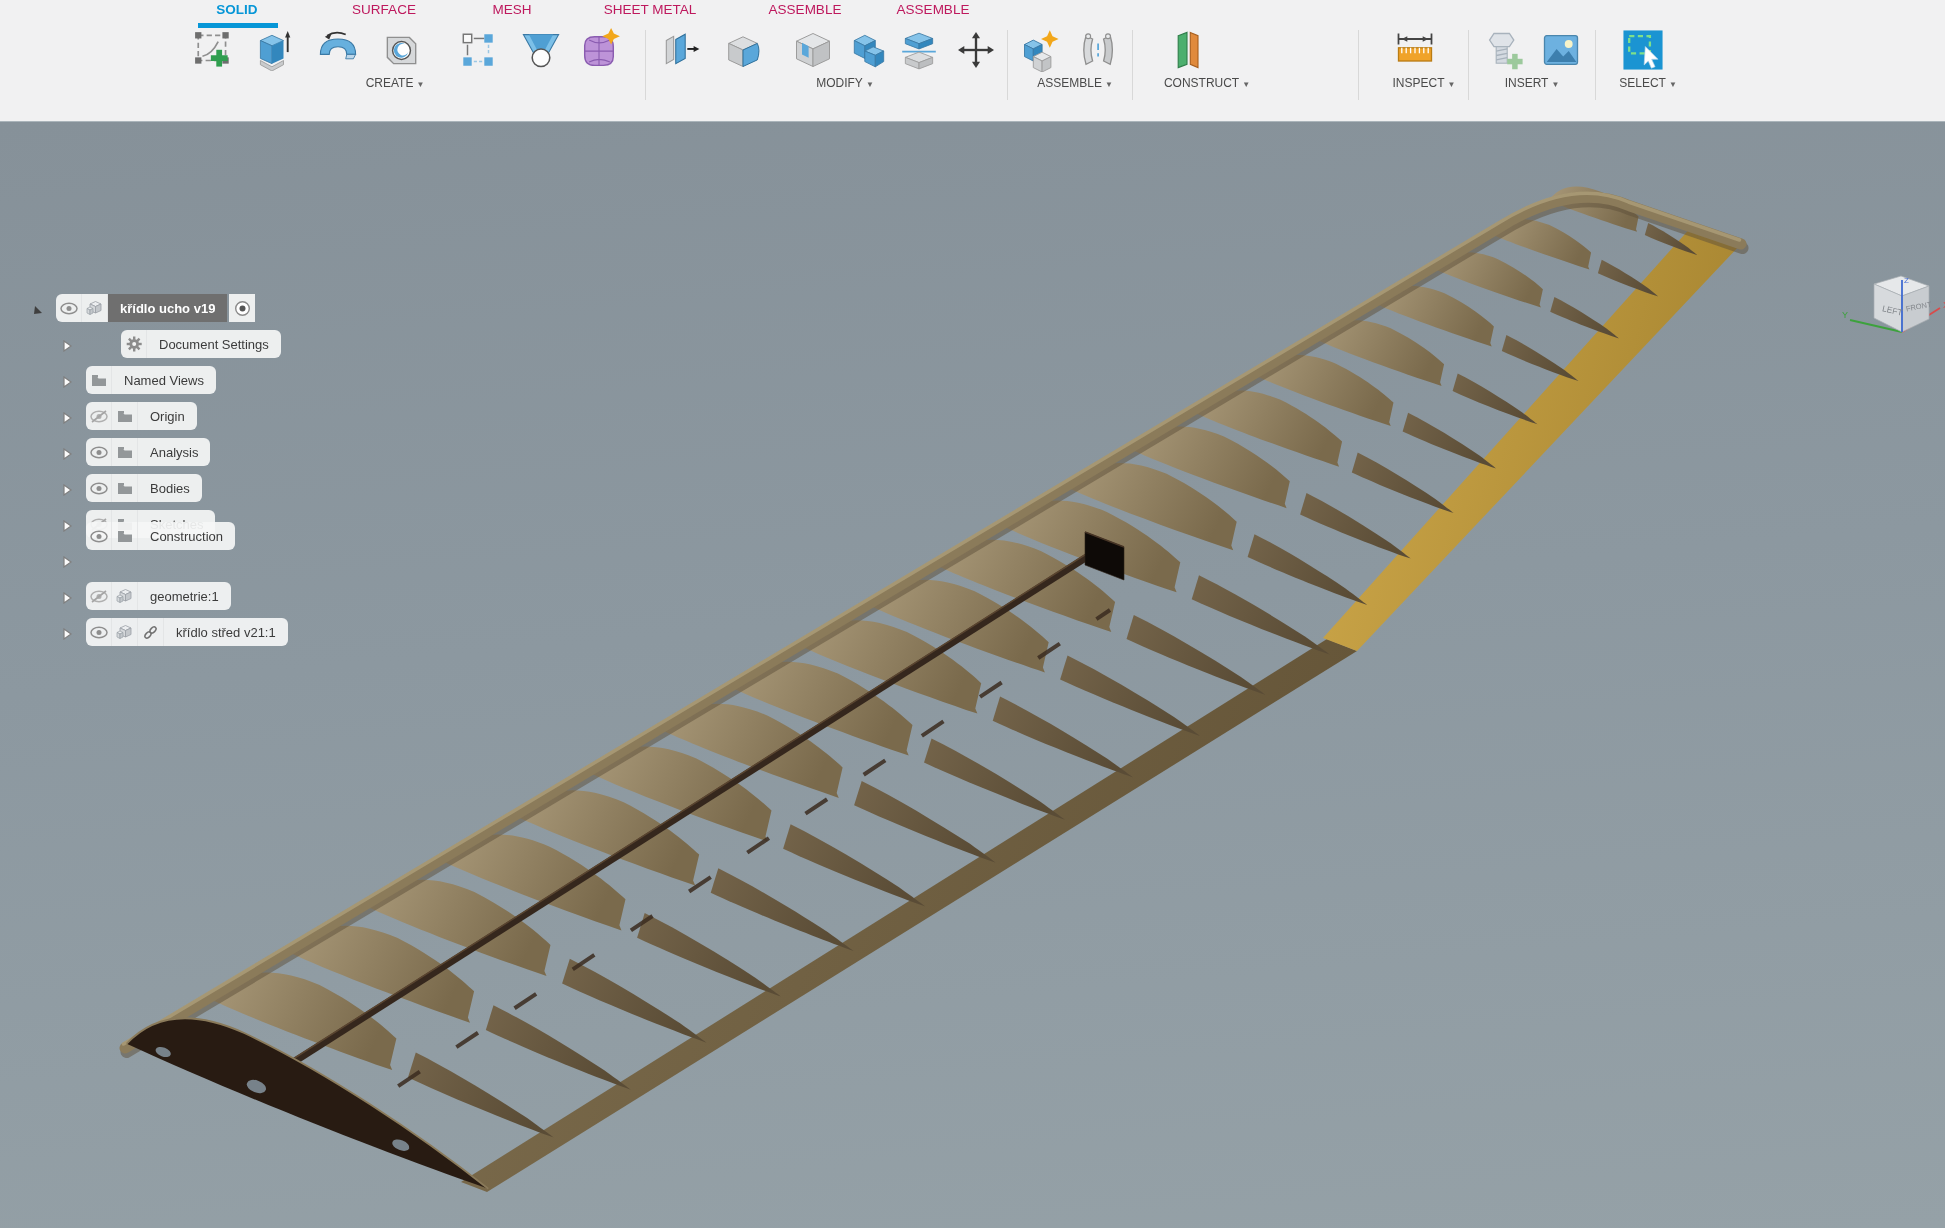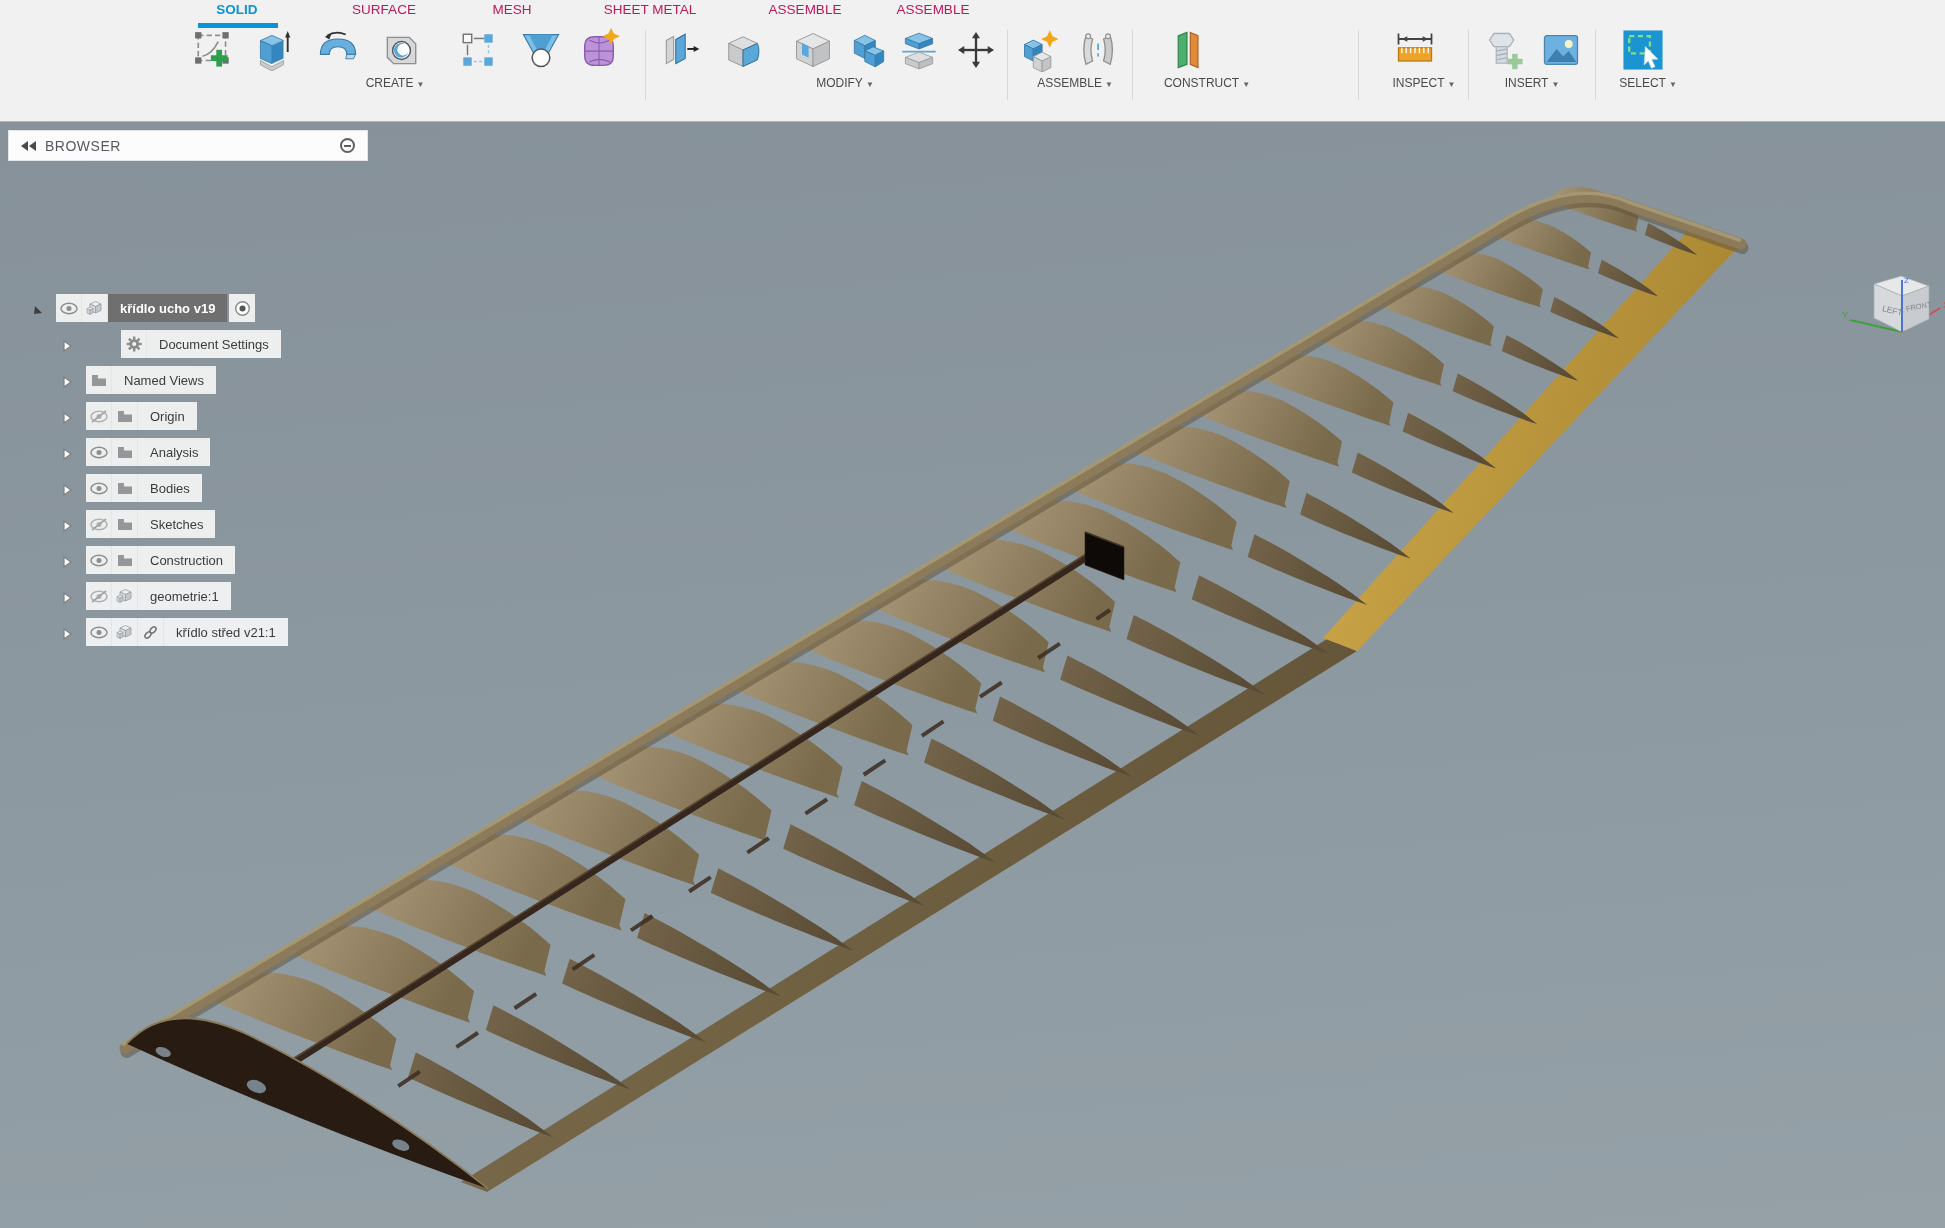--- a/index.html
+++ b/index.html
@@ -34,21 +34,21 @@
 
   
   #browser-header { position:absolute; left:8px; top:130px; width:360px; height:31px;
     background:#fcfcfd; border:1px solid #e3e6e8; display:flex; align-items:center; }
   #browser-title { font-size:14px; color:#55595e; letter-spacing:.5px; margin-left:8px; }
   #browser-collapse { margin-left:12px; display:flex; }
   #browser-min { position:absolute; right:12px; width:15px; height:15px; border:2px solid #5f5f5f;
     border-radius:50%; display:flex; align-items:center; justify-content:center; }
   #browser-min::after { content:""; width:7px; height:2px; background:#5f5f5f; }
   .brow { position:absolute; height:28px; display:flex; align-items:center; }
-  .brow-strip { display:flex; align-items:center; height:28px; background:rgba(245,246,246,.92); }
+  .brow-strip { display:flex; align-items:center; height:28px; background:rgba(245,246,246,.92);border-radius:6px; }
   .brow-cell { display:flex; align-items:center; justify-content:center; width:26px; height:28px;
     border-right:1px solid rgba(220,222,224,.6); }
   .brow-label { font-size:13px; color:#3b3b3b; padding:0 12px; white-space:nowrap; }
   .brow-label.selected { background:#6f6f6f; color:#fff; font-weight:bold;
     height:28px; display:flex; align-items:center; }
   .brow-arrow { position:absolute; width:12px; height:12px; }
 
   
   #viewcube { position:absolute; left:1838px; top:152px; }
 </style>
@@ -147,30 +147,20 @@
         <polygon points="64,22 91,12 91,45 64,58" fill="#c8ccd0"></polygon>
       </g>
       <line x1="64" y1="6" x2="64" y2="58" stroke="#3f6ad1" stroke-width="1.8"></line>
       <text x="44" y="38" font-size="8.5" fill="#7f8388" transform="rotate(13 48 36)">LEFT</text>
       <text x="68" y="36" font-size="7.5" fill="#83878c" transform="rotate(-11 76 34)">FRONT</text>
       <text x="66" y="9" font-size="8" fill="#4a6fd4">Z</text>
       <text x="4" y="44" font-size="9" fill="#3da23d">Y</text>
       <text x="105" y="34" font-size="9" fill="#d84b4b">X</text>
     </svg>
 
-    <div id="browser-header" style="left:8px; top:8px;">
-      <span id="browser-collapse">
-        <svg width="16" height="10" viewBox="0 0 16 10">
-            <polygon points="7,0 7,10 0,5" fill="#4a4a4a"></polygon>
-            <polygon points="15,0 15,10 8,5" fill="#4a4a4a"></polygon>
-          </svg>
-      </span>
-      <span id="browser-title">BROWSER</span>
-      <span id="browser-min"></span>
-    </div>
     <div id="browser-rows">
         <div class="brow-arrow" style="left: 32px; top: 180px;"><svg width="12" height="12" viewBox="0 0 12 12">
             <polygon points="3,2 10,9 2,10" fill="#3f3f3f"></polygon>
           </svg></div>
         <div class="brow" style="left: 56px; top: 172px;">
           <div class="brow-strip">
             <span class="brow-cell">
               <svg width="18" height="13" viewBox="0 0 18 13">
                 <ellipse cx="9" cy="6.5" rx="8" ry="5.2" fill="none" stroke="#8e8e8e" stroke-width="1.5"></ellipse>
                 <circle cx="9" cy="6.5" r="2.5" fill="#8e8e8e"></circle>
@@ -311,21 +301,21 @@
                 <path d="M1 2.5 L6 2.5 L7.5 4.5 L15 4.5 L15 12 L1 12 Z" fill="#939799"></path>
                 <rect x="1" y="1" width="6" height="2" fill="#939799"></rect>
               </svg>
             </span>
             <span class="brow-label">Sketches</span>
           </div>
         </div>
         <div class="brow-arrow" style="left: 61px; top: 432px;"><svg width="12" height="12" viewBox="0 0 12 12">
             <polygon points="3,1 10,6 3,11" fill="#fbfbfb" stroke="#7f7f7f" stroke-width="1.2"></polygon>
           </svg></div>
-        <div class="brow" style="left: 86px; top: 424px;">
+        <div class="brow" style="left: 86px; top: 400px;">
           <div class="brow-strip">
             <span class="brow-cell">
               <svg width="18" height="13" viewBox="0 0 18 13">
                 <ellipse cx="9" cy="6.5" rx="8" ry="5.2" fill="none" stroke="#8e8e8e" stroke-width="1.5"></ellipse>
                 <circle cx="9" cy="6.5" r="2.5" fill="#8e8e8e"></circle>
               </svg>
             </span>
             <span class="brow-cell">
               <svg width="16" height="13" viewBox="0 0 16 13">
                 <path d="M1 2.5 L6 2.5 L7.5 4.5 L15 4.5 L15 12 L1 12 Z" fill="#939799"></path>

